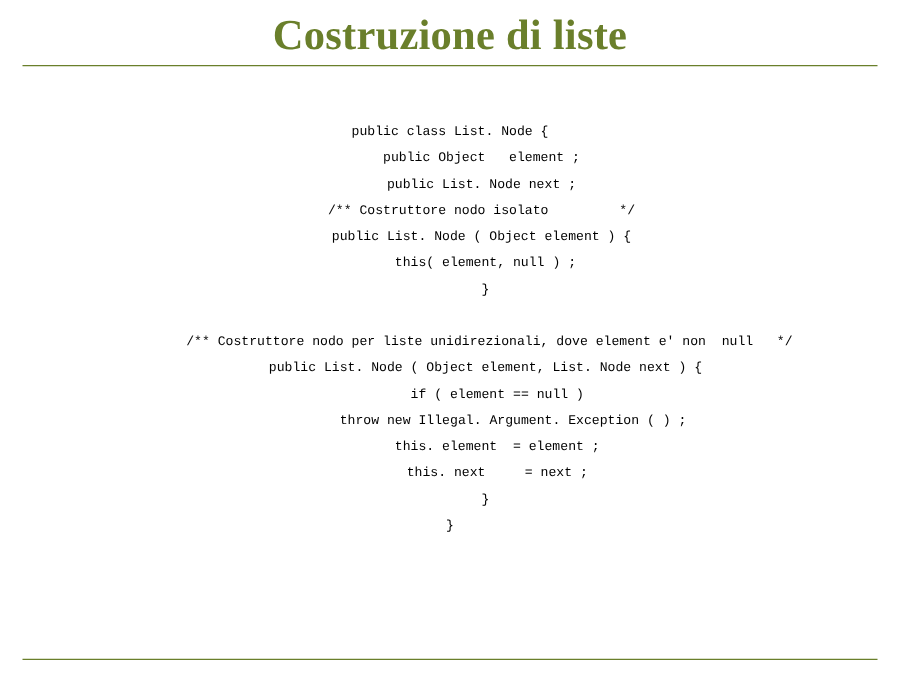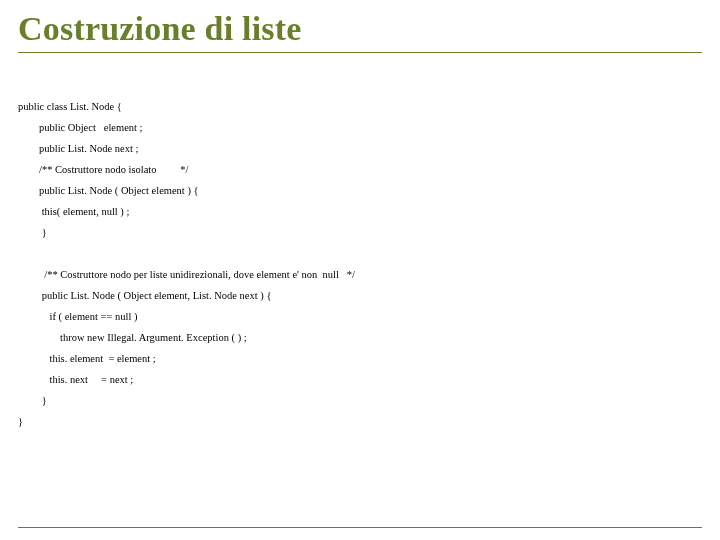--- a/index.html
+++ b/index.html
@@ -10,41 +10,42 @@
     background: #fff;
     font-family: "Times New Roman", Times, serif;
     overflow: hidden;
   }
   .slide {
     box-sizing: border-box;
     width: 720px;
     height: 540px;
     padding: 8px 18px 12px 18px;
     position: relative;
+    text-align: center;
   }
   .title {
     color: #6a7f2b;
     font-size: 34px;
     font-weight: bold;
     margin: 2px 0 2px 0;
     letter-spacing: 0.2px;
   }
   .rule-top {
     border-top: 1.5px solid #6a7f2b;
     margin-top: 4px;
   }
   .rule-bottom {
     border-top: 1.5px solid #6a7f2b;
     position: absolute;
     left: 18px;
     right: 18px;
     bottom: 12px;
   }
   .code {
-    font-family: Liberation Serif, serif;
+    font-family: Liberation Mono, monospace;
     font-size: 10.5px;
     line-height: 2.0;
     white-space: pre;
     color: #000;
     margin-top: 22px;
   }
 </style>
 </head>
 <body>
 

